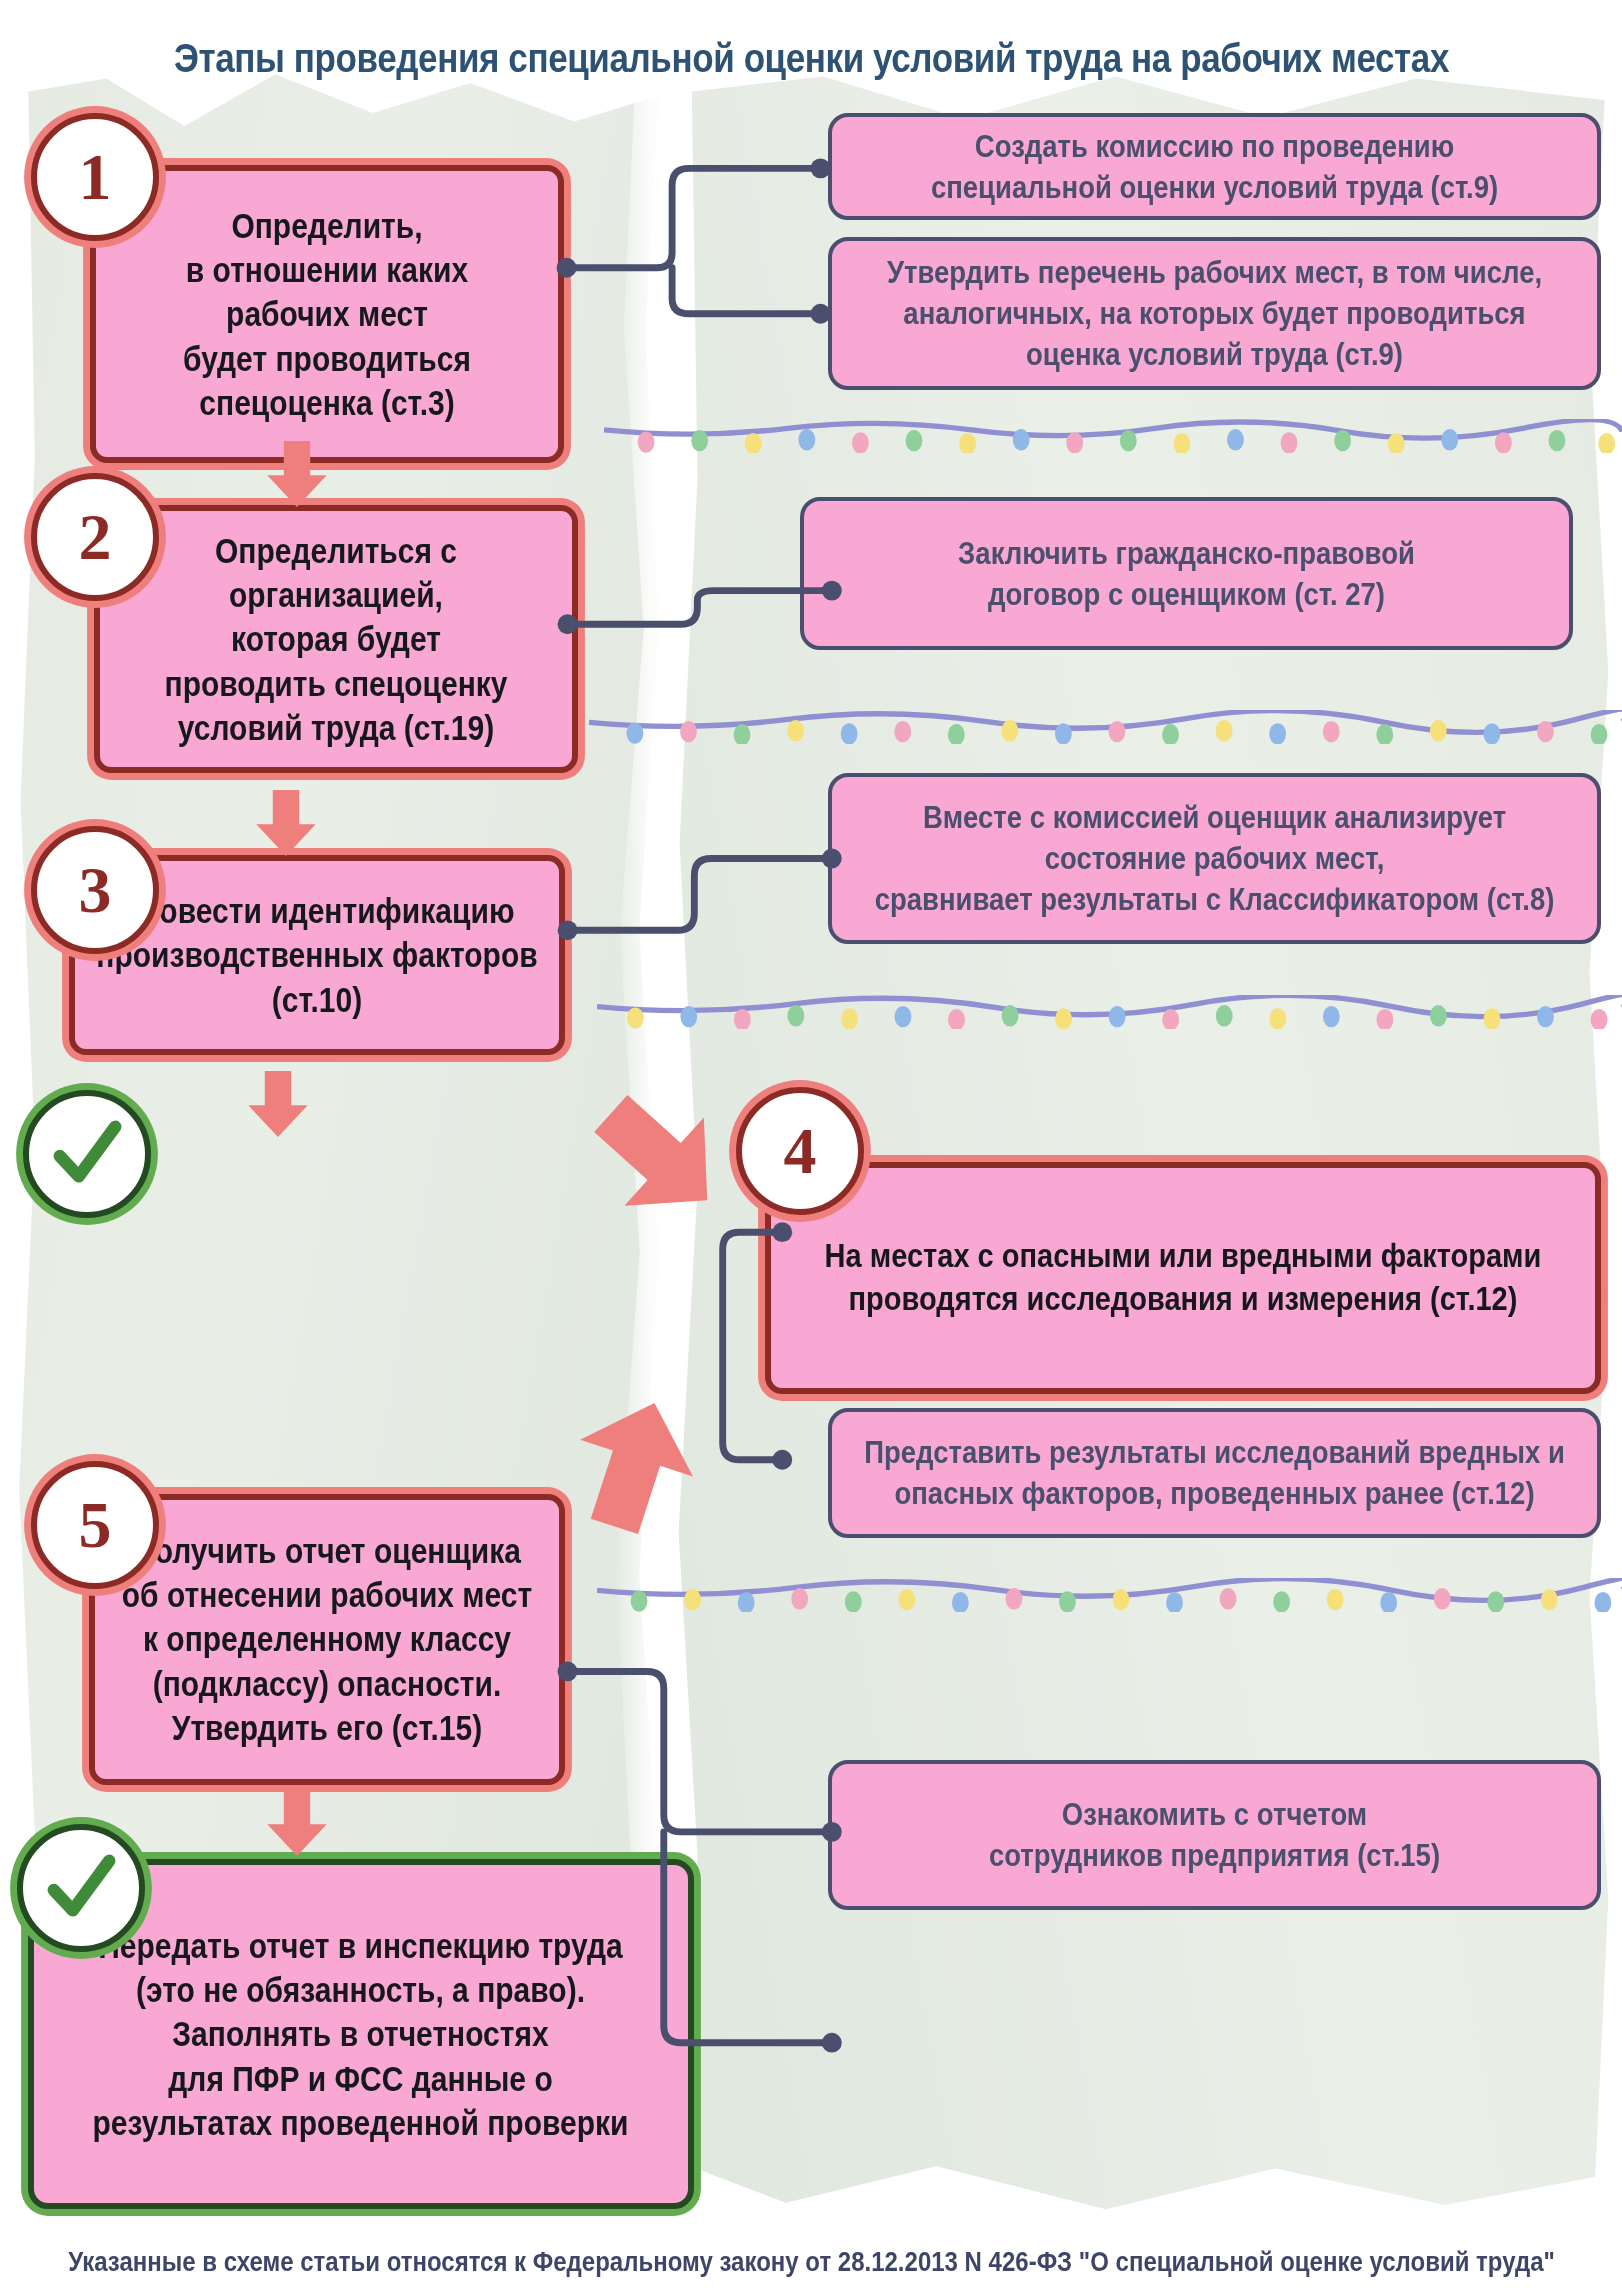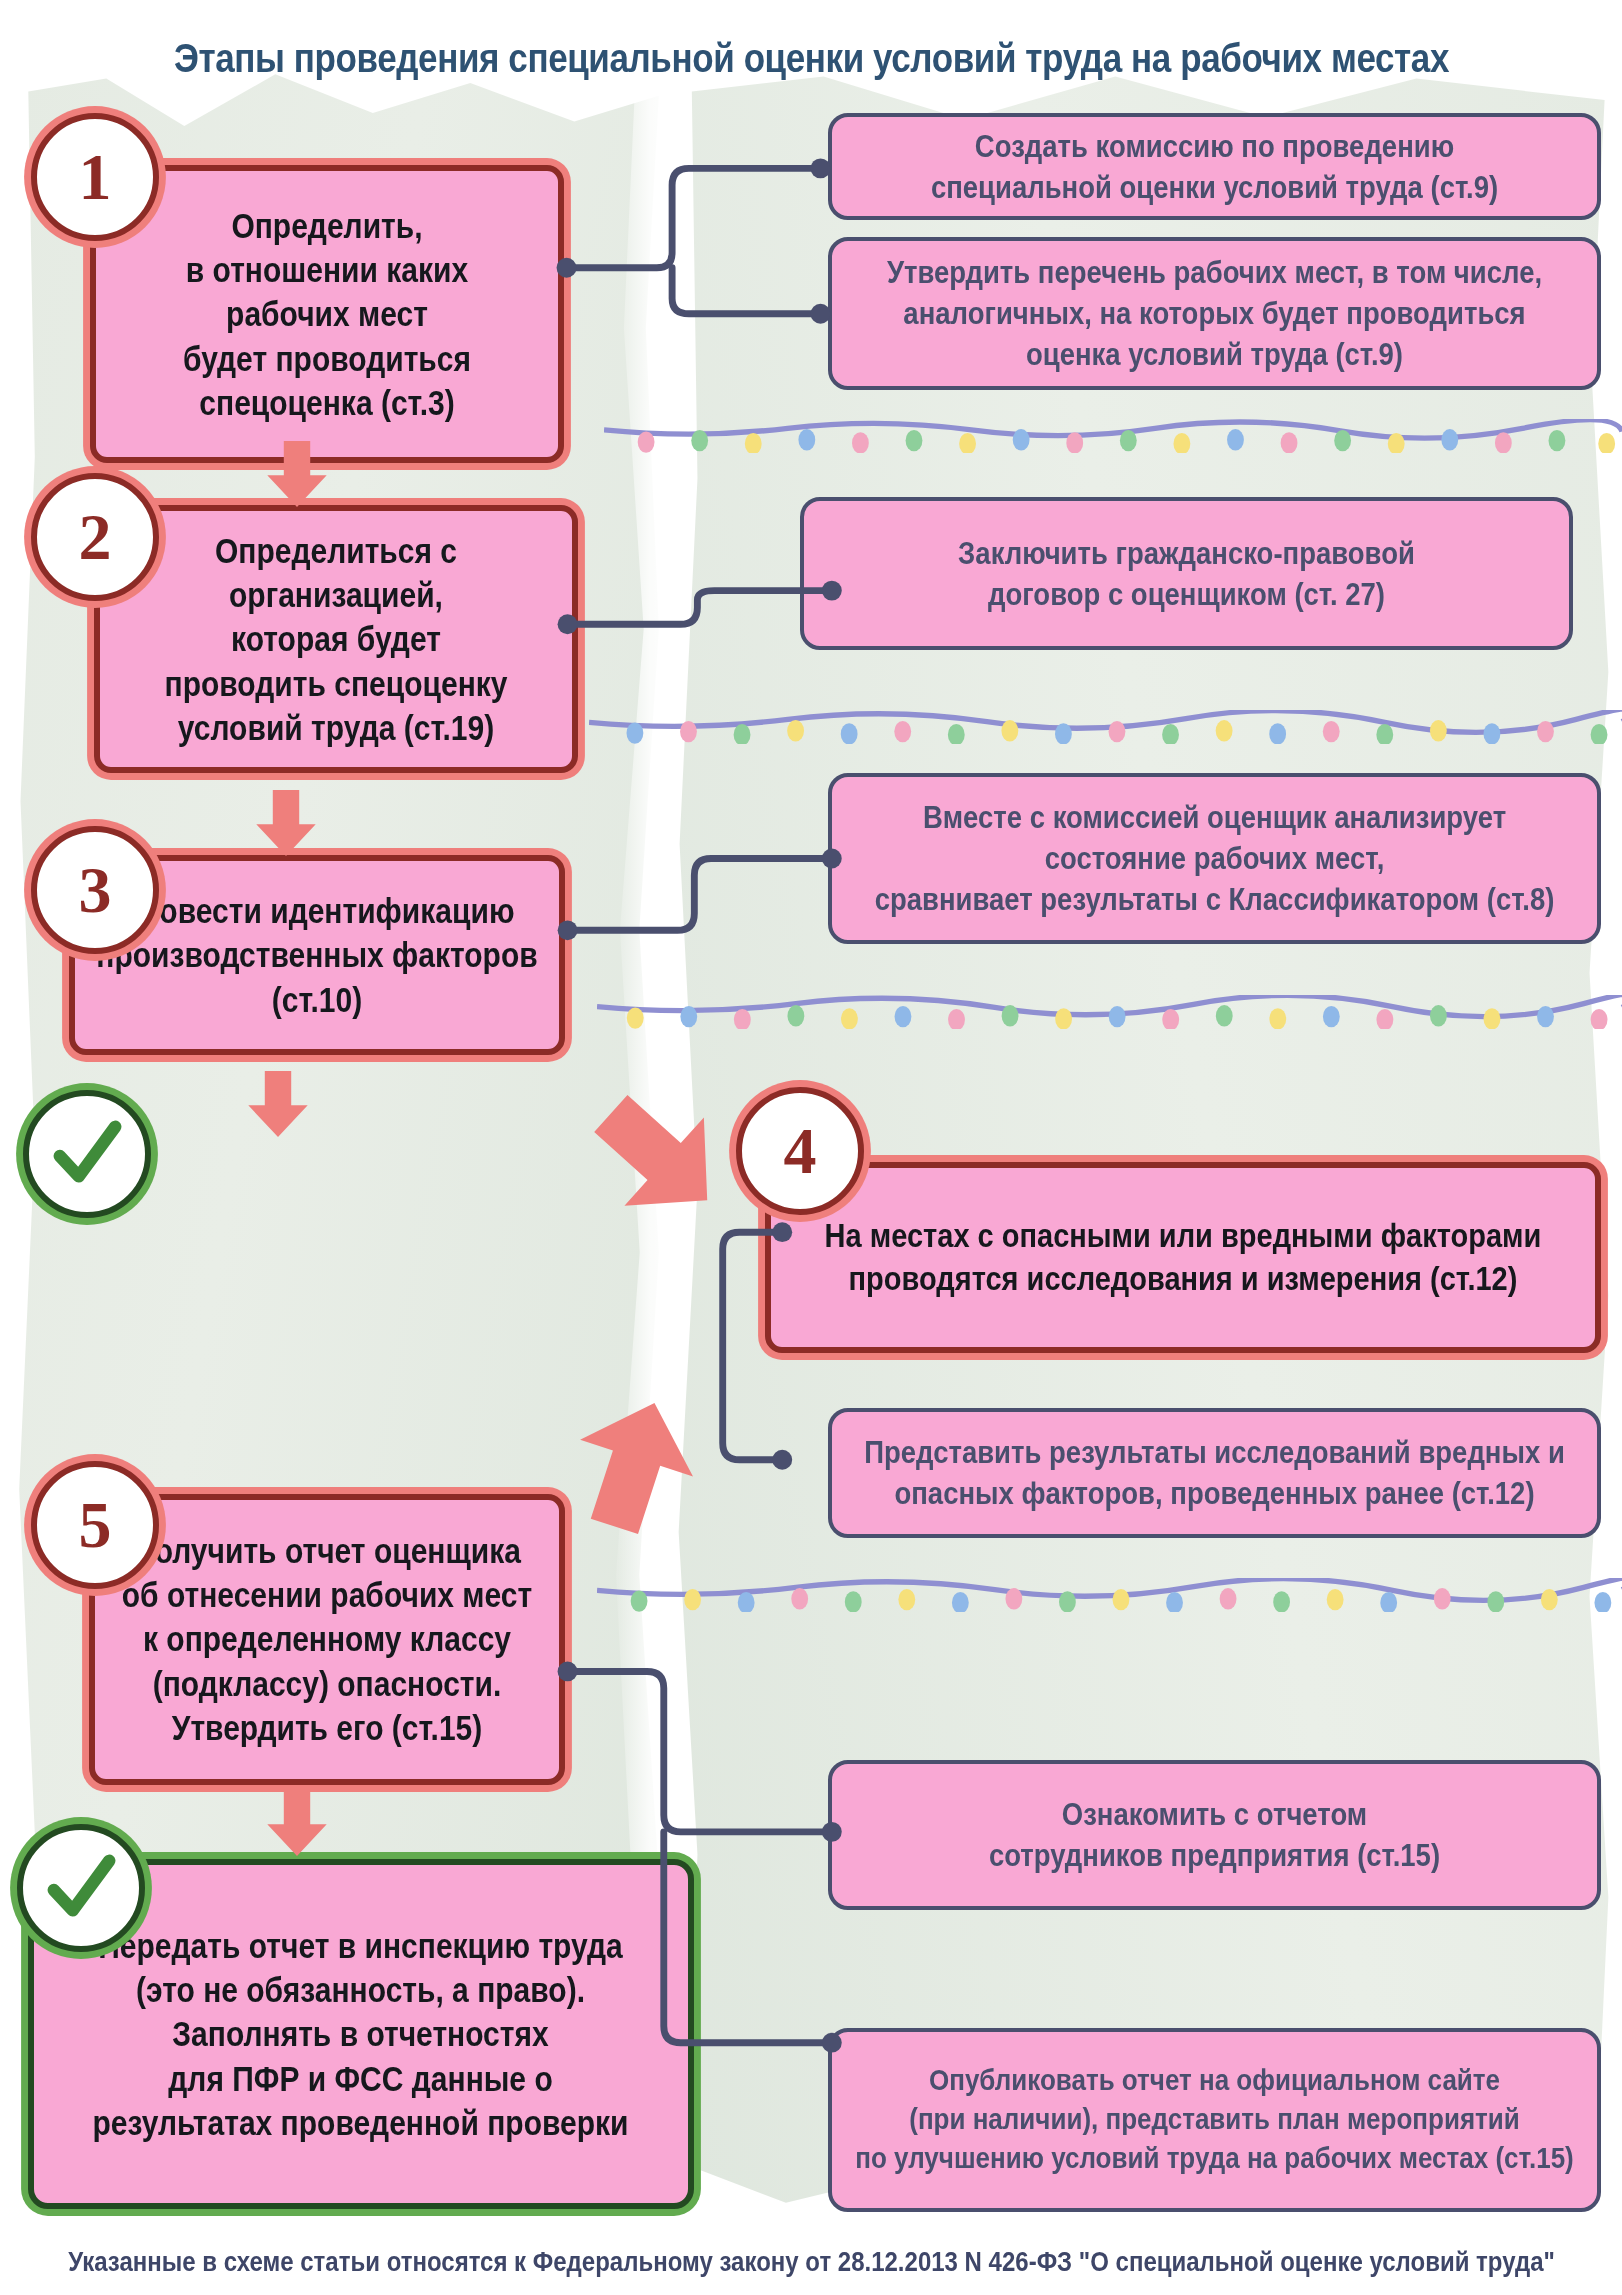--- a/index.html
+++ b/index.html
@@ -303,21 +303,21 @@
     </svg>
   </div>
 
   <div class="check-circle" style="left:23px;top:1090px;">
     <svg viewBox="0 0 100 100">
       <path d="M12,52 L38,80 L88,12" stroke="#3f8b3a" stroke-width="17" fill="none" stroke-linecap="round" stroke-linejoin="round"></path>
     </svg>
   </div>
 
   <div class="num-circle" style="left:736px;top:1087px;">4</div>
-  <div class="box step-box" style="left:765px;top:1162px;width:836px;height:191px;">
+  <div class="box step-box" style="left:765px;top:1162px;width:836px;height:232px;">
     <div class="txt" style="white-space:pre-line;font-size:29px;">На местах с опасными или вредными факторами
 проводятся исследования и измерения (ст.12)</div>
   </div>
 
   <div class="connector" style="left:712px;top:1221px;">
     <svg width="84" height="253" viewBox="0 0 110 330">
       <path d="M88,14 L36,14 Q14,14 14,36 L14,290 Q14,312 36,312 L88,312" stroke="#4a4f6e" stroke-width="9" fill="none" stroke-linecap="round"></path>
       <circle cx="92" cy="14" r="13" fill="#4a4f6e"></circle>
       <circle cx="92" cy="312" r="13" fill="#4a4f6e"></circle>
     </svg>
@@ -380,25 +380,20 @@
       <circle cx="348" cy="234" r="13" fill="#4a4f6e"></circle>
       <circle cx="348" cy="510" r="13" fill="#4a4f6e"></circle>
     </svg>
   </div>
 
   <div class="box detail-box" style="left:828px;top:1760px;width:773px;height:150px;">
     <div class="txt" style="white-space:pre-line;">Ознакомить с отчетом
 сотрудников предприятия (ст.15)</div>
   </div>
 
-  <div class="box detail-box" style="left:828px;top:2028px;width:773px;height:184px;">
-    <div class="txt" style="white-space:pre-line;font-size:26px;">Опубликовать отчет на официальном сайте
-(при наличии), представить план мероприятий
-по улучшению условий труда на рабочих местах (ст.15)</div>
-  </div>
 
   <div class="arrow-down" style="left:264px;top:1790px;">
     <svg viewBox="0 0 100 100">
       <path d="M30,0 L70,0 L70,52 L95,52 L50,100 L5,52 L30,52 Z" fill="#ef7f7c"></path>
     </svg>
   </div>
 
   <div class="check-circle" style="left:17px;top:1824px;">
     <svg viewBox="0 0 100 100">
       <path d="M12,52 L38,80 L88,12" stroke="#3f8b3a" stroke-width="17" fill="none" stroke-linecap="round" stroke-linejoin="round"></path>

